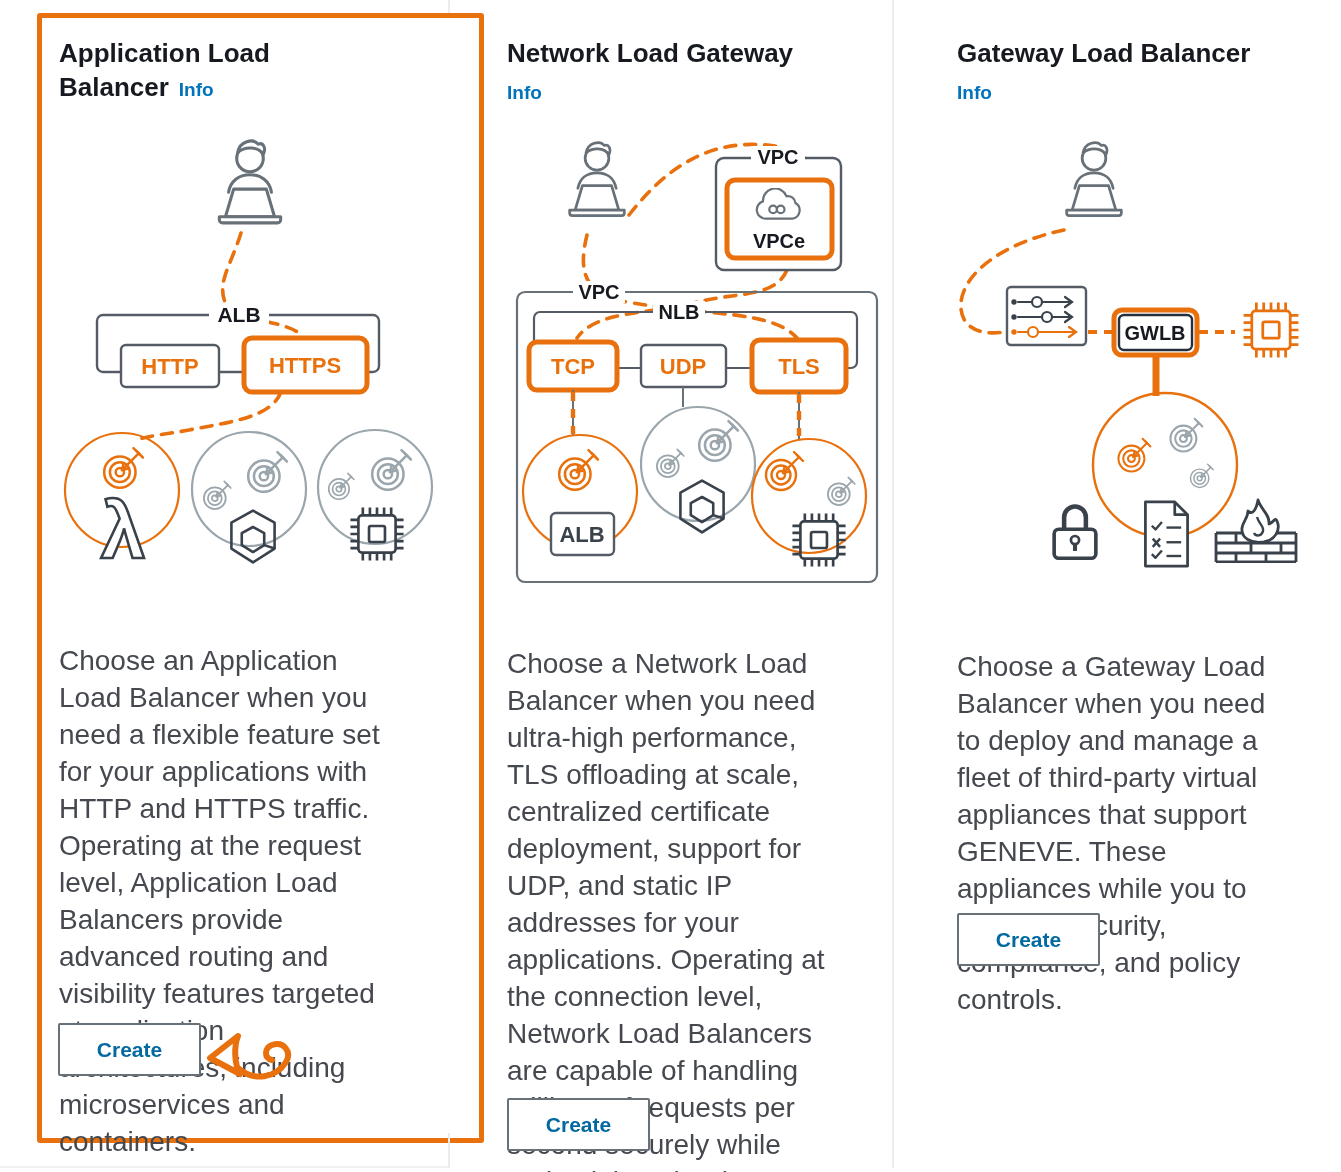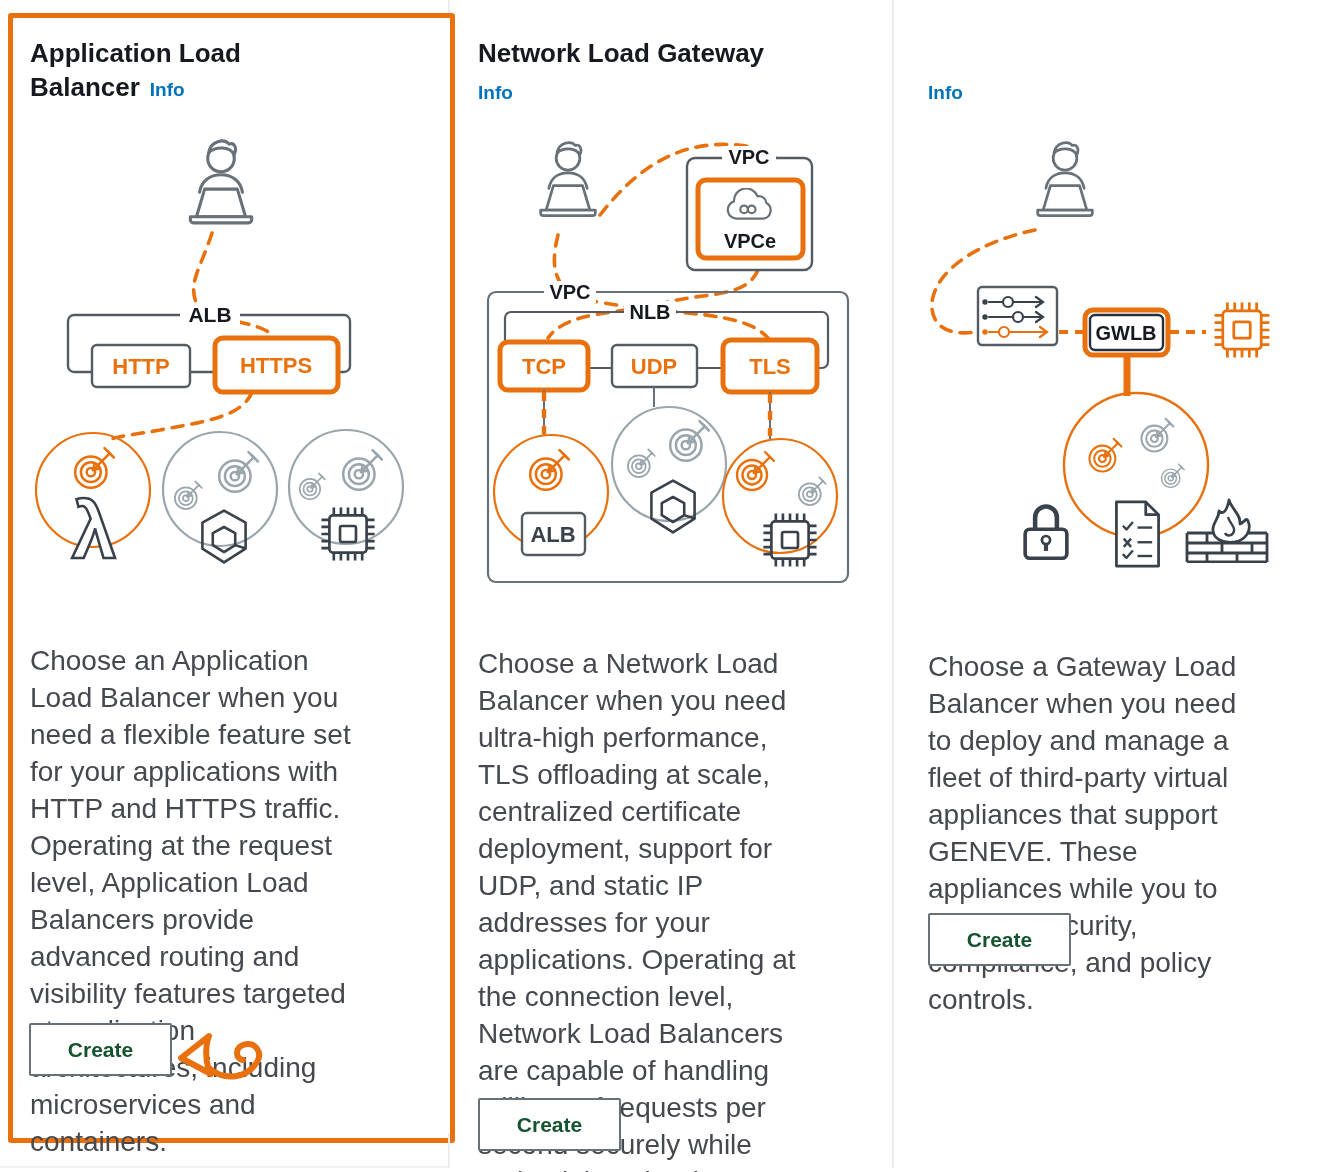--- a/index.html
+++ b/index.html
@@ -1,27 +1,27 @@
 <!DOCTYPE html>
 <html><head>
 <meta charset="utf-8">
 <style>
   html,body{margin:0;padding:0;background:#fff;}
   #app{position:relative;width:1341px;height:1172px;background:#fff;
        font-family:"Liberation Sans",sans-serif;overflow:hidden;}
-  .card{position:absolute;background:#fff;}
+  .card{position:absolute;background:#fff;margin-left:29px;}
   .card.selected{border:5px solid #e8710d;border-radius:3px;}
   .title{position:absolute;font-size:26px;font-weight:bold;color:#16191f;line-height:34px;}
   .info-link{font-size:19px;font-weight:bold;color:#0073bb;cursor:pointer;}
   .title .info-link{margin-left:10px;}
   .info-row{position:absolute;}
   .desc{position:absolute;font-size:28px;line-height:37px;color:#45494f;}
   .create-btn{position:absolute;width:143px;height:53px;background:#fff;
       border:2px solid #687078;border-radius:2px;font-family:"Liberation Sans",sans-serif;
-      font-size:21px;font-weight:bold;color:#14532d;cursor:pointer;}
+      font-size:21px;font-weight:bold;color:#0369a1;cursor:pointer;}
   .vline{position:absolute;width:2px;background:#eaeded;}
   .hline{position:absolute;height:2px;background:#f0f1f1;}
   svg{position:absolute;overflow:visible;}
   svg text{font-family:"Liberation Sans",sans-serif;font-weight:bold;}
   .lbl-dark{fill:#16191f;}
   .lbl-orange{fill:#e8710d;}
 </style>
 </head>
 <body>
 
@@ -197,20 +197,23 @@
       <use href="#sym-target" x="318" y="346" width="32" height="32" style="color:#9aa5ac"></use>
       <use href="#sym-chip" x="281" y="379" width="62" height="62" style="color:#39414a"></use>
     </svg>
 
     <div class="desc" style="left:23px;top:645px;width:330px;">Choose a Network Load Balancer when you need ultra-high performance, TLS offloading at scale, centralized certificate deployment, support for UDP, and static IP addresses for your applications. Operating at the connection level, Network Load Balancers are capable of handling millions of requests per second securely while maintaining ultra-low latencies.</div>
 
     <button class="create-btn" style="left:23px;top:1098px;">Create</button>
   </div>
 
   <div class="card" style="left:905px;top:0;width:436px;height:1172px;">
+    <div class="title" style="left:23px;top:36px;">
+      <span>Gateway Load Balancer</span>
+    </div>
     <div class="info-row" style="left:23px;top:82px;">
       <span class="info-link">Info</span>
     </div>
 
     <svg style="left:23px;top:130px;" width="392" height="480" viewBox="0 0 392 480">
       <use href="#sym-person" x="96" y="10" width="82" height="82" style="color:#687078"></use>
       <path d="M107,100 C50,112 8,140 4,172 C2,196 20,206 48,202" fill="none" stroke="#e8710d" stroke-width="3.6" stroke-dasharray="11 9" stroke-linecap="round"></path>
 
       <rect x="50" y="157" width="79" height="58" rx="4" fill="#fff" stroke="#545b64" stroke-width="2.4"></rect>
       <g>

